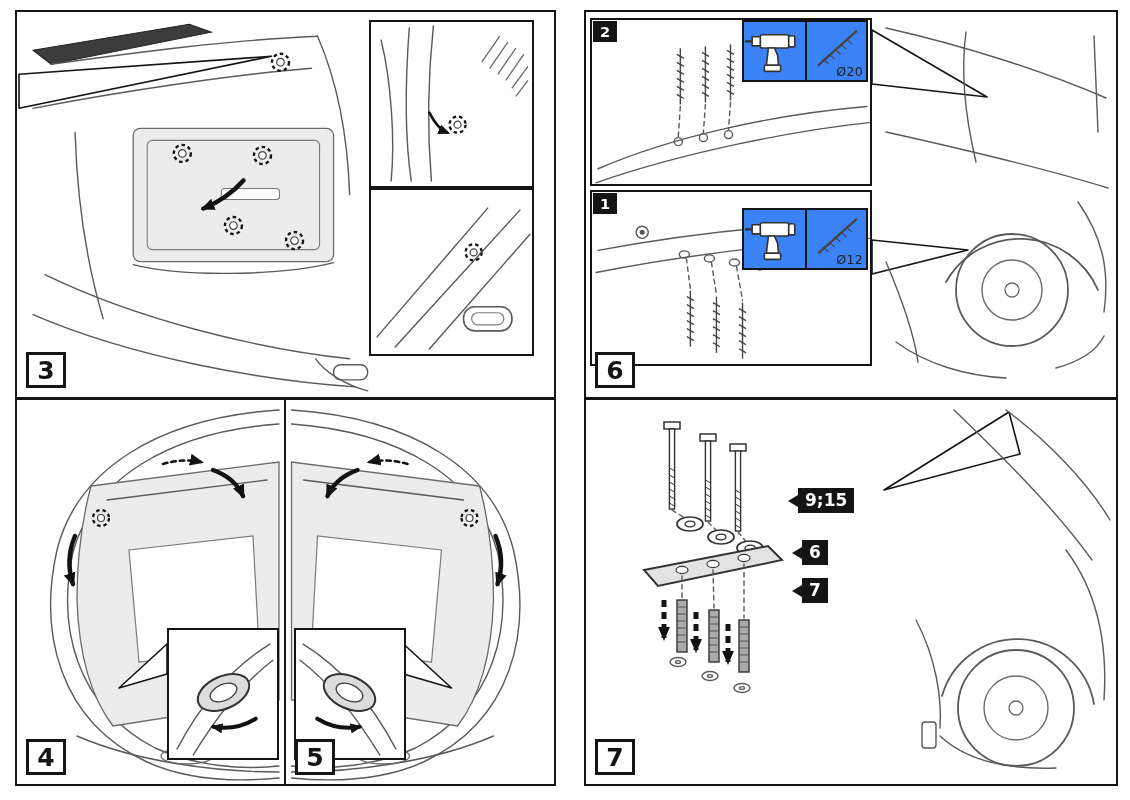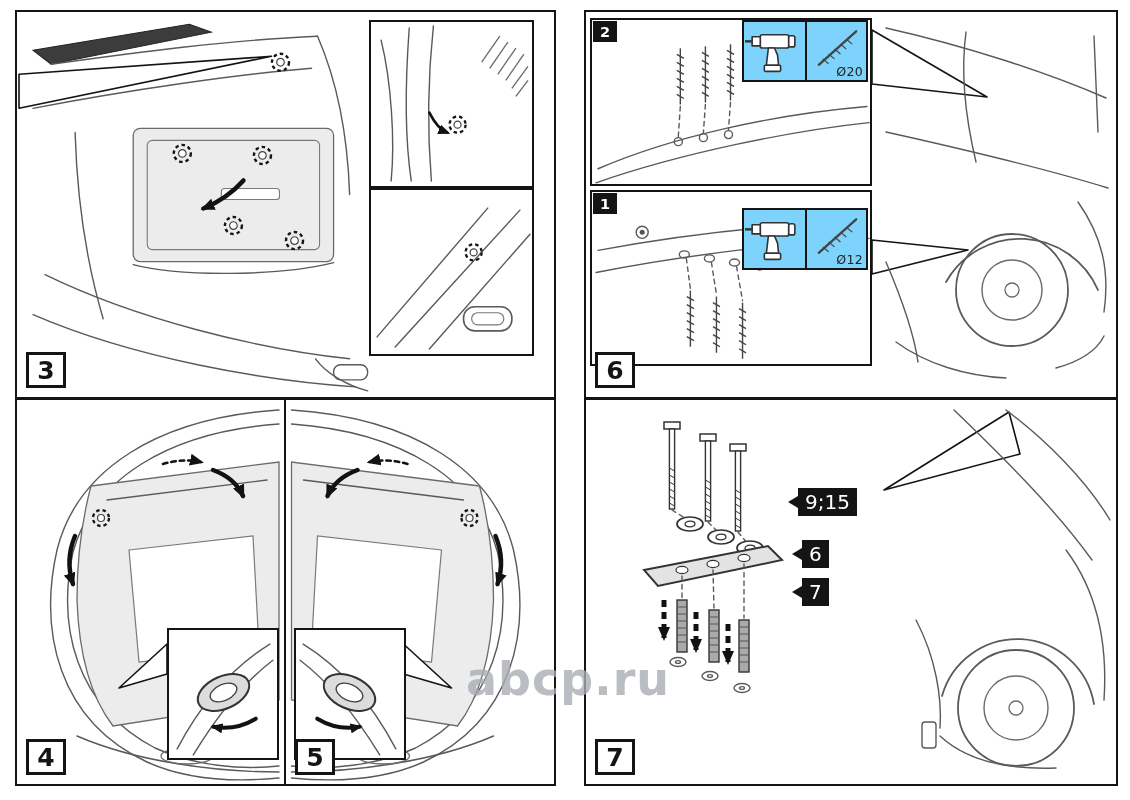--- a/index.html
+++ b/index.html
@@ -9,26 +9,26 @@
   .panel{position:absolute;background:#fff;border:2.5px solid #141414}
   .panel>svg{position:absolute;left:0;top:0;width:100%;height:100%}
   .inset{position:absolute;background:#fff;border:2.5px solid #141414}
   .inset>svg{position:absolute;left:0;top:0;width:100%;height:100%}
   .step{position:absolute;left:9px;bottom:9px;width:40px;height:36px;border:3px solid #141414;
         background:#fff;color:#141414;font-weight:700;font-size:25px;
         display:flex;align-items:center;justify-content:center;z-index:6}
   .kbadge{position:absolute;min-width:24px;height:21px;background:#141414;color:#fff;
         font-weight:700;font-size:14.5px;display:flex;align-items:center;justify-content:center;
         padding:0 4px;z-index:6}
-  .toolbox{position:absolute;display:flex;background:#7dd3fc;border:2px solid #141414;z-index:5}
+  .toolbox{position:absolute;display:flex;background:#3b82f6;border:2px solid #141414;z-index:5}
   .cell{width:61px;height:58px;position:relative}
   .cell+.cell{border-left:2px solid #141414}
   .cell>svg{position:absolute;inset:0;width:100%;height:100%}
   .dia{position:absolute;right:3px;bottom:1px;font-size:12.5px;color:#222;letter-spacing:.3px}
-  .plabel{position:absolute;background:#141414;color:#fff;font-weight:400;font-size:20px;
+  .plabel{position:absolute;background:#141414;color:#fff;font-weight:700;font-size:17px;
         line-height:1;padding:4px 7px;z-index:6}
   .ptri{position:absolute;left:-10px;top:50%;transform:translateY(-50%);width:0;height:0;
         border:6px solid transparent;border-right:10px solid #141414;border-left:none}
   .wm{position:absolute;left:466px;top:652px;font-size:46px;font-weight:700;color:#a9adb2;
         opacity:.8;letter-spacing:1px;z-index:9}
   svg .ln{fill:none;stroke:#5a5a5a;stroke-width:1.4;stroke-linecap:round;stroke-linejoin:round}
   svg .thk{fill:none;stroke:#121212;stroke-width:4.5;stroke-linecap:round}
   svg .thn{fill:none;stroke:#121212;stroke-width:2.6;stroke-linecap:round}
   svg .wedge{fill:#fff;stroke:#141414;stroke-width:1.6;stroke-linejoin:round}
   svg .shade{fill:#ececec;stroke:#6a6a6a;stroke-width:1.3}
@@ -427,14 +427,13 @@
       <span class="ptri"></span>
       <span>6</span>
     </div>
     <div class="plabel" style="left:216px;top:178px">
       <span class="ptri"></span>
       <span>7</span>
     </div>
     <div class="step">7</div>
   </div>
 
-  <div class="wm">abcp.ru</div>
 </div>
 
 </body></html>

